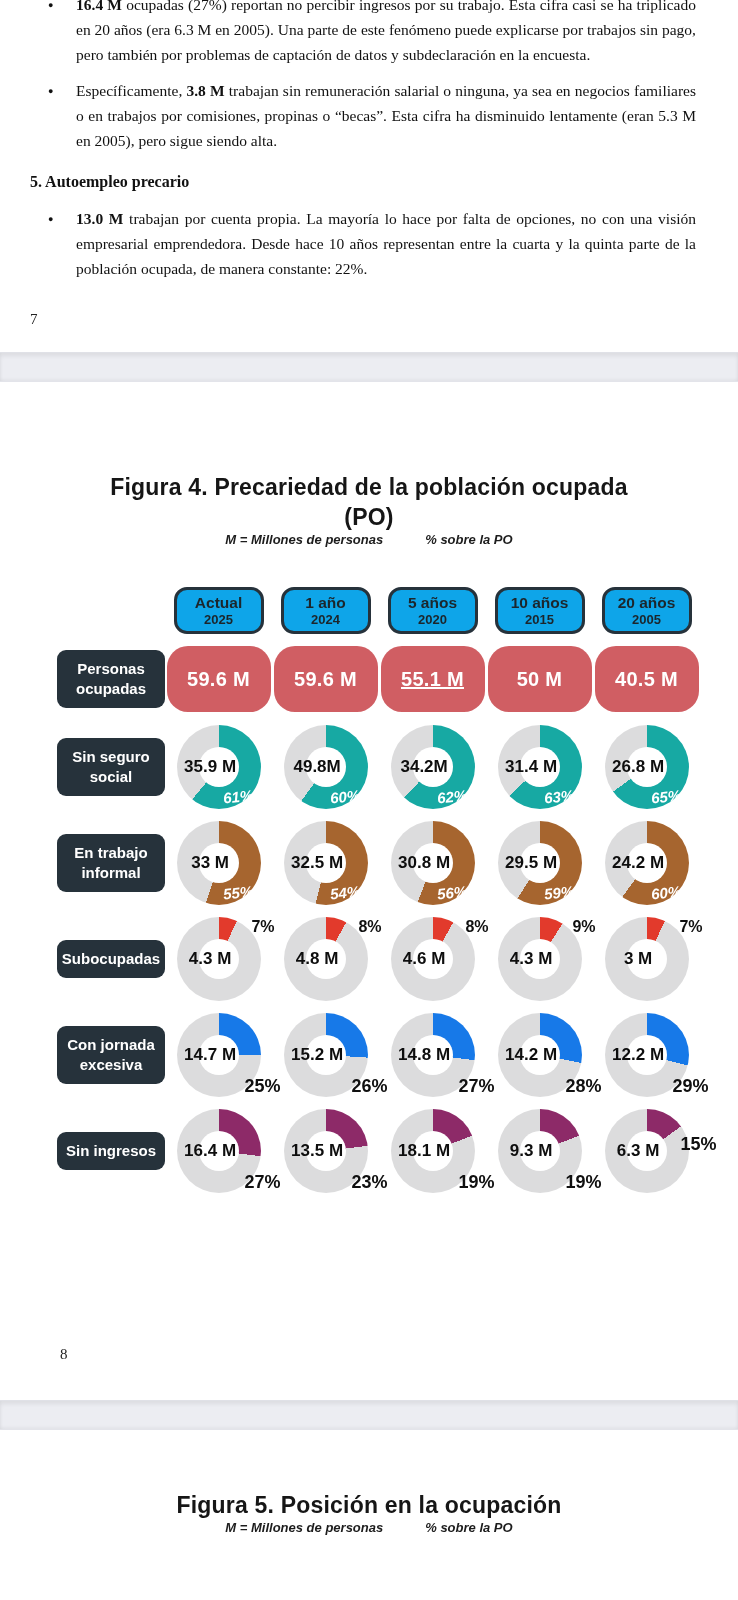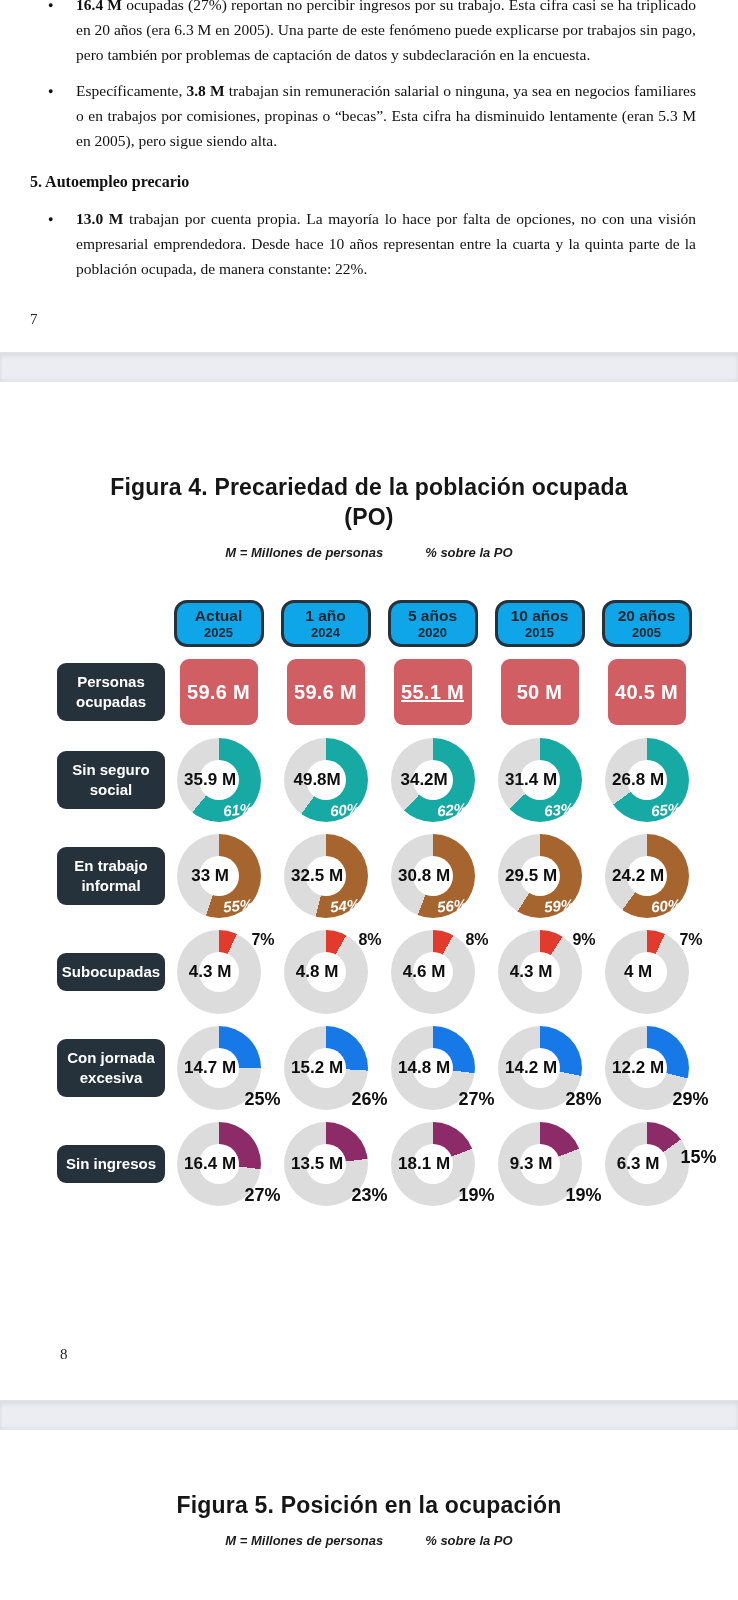--- a/index.html
+++ b/index.html
@@ -33,21 +33,21 @@
     font-family:"Liberation Serif",serif;font-size:15px;color:#222;
     margin:26px 0 0 30px;
   }
   
   .fig-title{
     text-align:center;font-weight:bold;font-size:23px;line-height:30px;
     letter-spacing:.2px;color:#161616;
   }
   .fig-legend{
     text-align:center;font-style:italic;font-weight:bold;font-size:13px;
-    color:#1d1d1d;margin-top:13px;
+    color:#1d1d1d;margin-top:0;
   }
   .fig-legend .leg-gap{display:inline-block;width:42px;}
   .p8-title{padding-top:90px;}
   #f4{margin-top:36px;}
   .f4-row{display:flex;align-items:center;margin-left:57px;}
   .f4-label-slot{width:108px;flex:none;display:flex;justify-content:center;align-items:center;}
   .f4-cell{width:107px;flex:none;display:flex;justify-content:center;align-items:center;position:relative;}
   
   .f4-header{height:54px;}
   .hdr-box{
@@ -58,21 +58,21 @@
   .hdr-l2{font-weight:bold;font-size:13px;color:#1c262c;line-height:15px;}
   
   .row-label{
     width:112px;box-sizing:border-box;background:#26323b;color:#fff;border-radius:9px;
     font-weight:bold;font-size:15px;line-height:20px;text-align:center;
     padding:9px 3px;
   }
   
   .f4-row1{margin-top:8px;height:68px;}
   .val-box{
-    width:78px;height:66px;border-radius:9px;display:flex;align-items:center;justify-content:center;
+    width:104px;height:66px;border-radius:21px;display:flex;align-items:center;justify-content:center;
     color:#fff;font-weight:bold;font-size:20px;letter-spacing:.3px;
   }
   
   .f4-drow{margin-top:12px;height:84px;}
   .donut-wrap{position:relative;width:84px;height:84px;flex:none;}
   .donut{
     width:84px;height:84px;border-radius:50%;
     background:conic-gradient(var(--c) 0 calc(var(--p)*1%), #dcdcdd 0);
     position:relative;
   }
@@ -288,21 +288,21 @@
         <div class="f4-cell">
           <div class="donut-wrap">
             <div class="donut" style="--c: #e23a2c; --p: 9;"></div>
             <div class="m-val">4.3 M</div>
             <div class="pct-top">9%</div>
           </div>
         </div>
         <div class="f4-cell">
           <div class="donut-wrap">
             <div class="donut" style="--c: #e23a2c; --p: 7;"></div>
-            <div class="m-val">4 M</div>
+            <div class="m-val">3 M</div>
             <div class="pct-top">7%</div>
           </div>
         </div>
       </div>
       <div class="f4-row f4-drow row-4">
         <div class="f4-label-slot">
           <div class="row-label">Con jornada excesiva</div>
         </div>
         <div class="f4-cell">
           <div class="donut-wrap">

